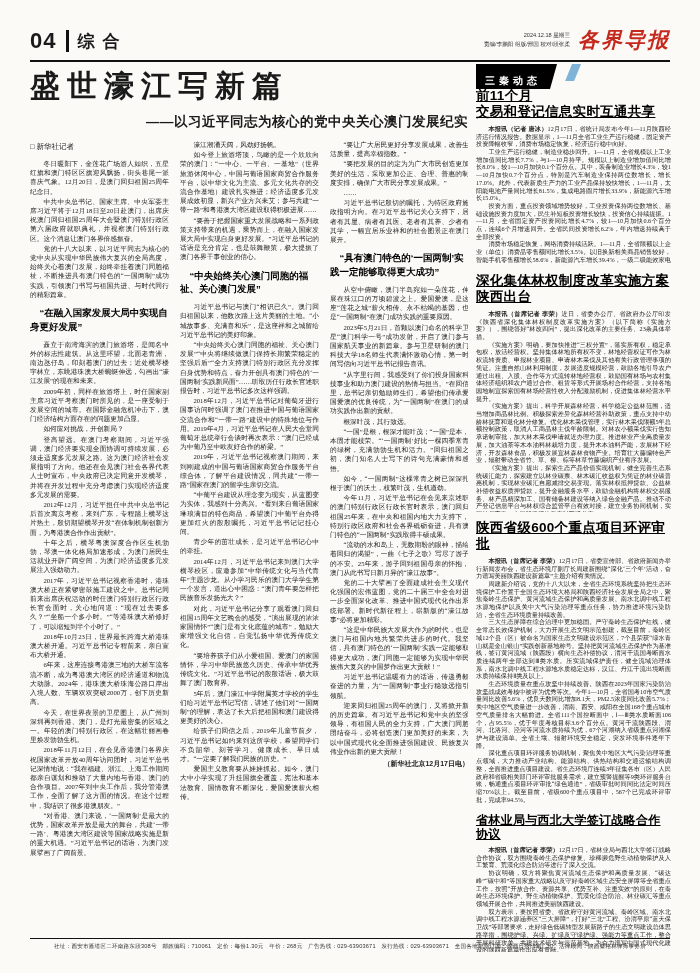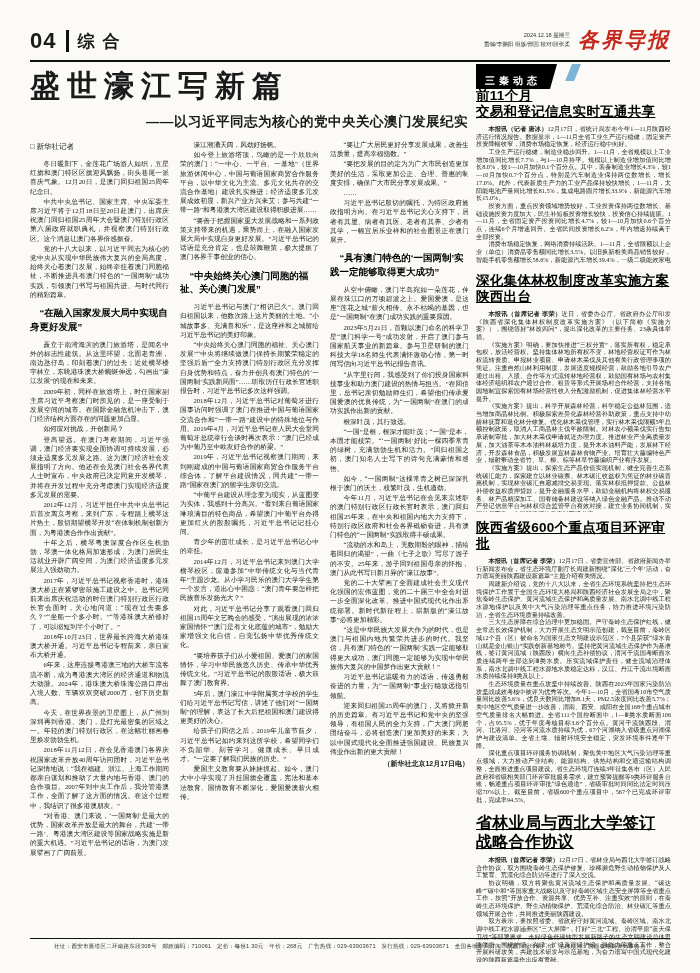--- a/index.html
+++ b/index.html
@@ -33,21 +33,21 @@
 
   
   .sidebar{position:absolute;top:64px;left:476px;width:195px;}
   .badge-row{height:17px;margin-bottom:7px;position:relative;}
   .badge{display:inline-block;background:#000000;color:#fff;font:bold 10px/17px "Liberation Sans",sans-serif;
          letter-spacing:4px;padding:8px 16px 0 9px;
          clip-path:polygon(0 0,100% 0,calc(100% - 7px) 100%,0 100%);}
   .badge-tail{position:absolute;left:96px;top:0;width:9px;height:17px;background:#7fb4d8;
               transform:skewX(-22deg);transform-origin:top;}
   .s-title{margin:0 0 4px;font:bold 13.5px/1.22 "Liberation Sans",sans-serif;color:#000;letter-spacing:0.3px;text-decoration:underline;}
-  .s-article-4 .s-title{font-size:16px;}
+  .s-article-4 .s-title{font-size:12px;}
   .s-body{overflow:hidden;}
   .s-body p{margin:0;font-size:6.2px;line-height:7.7px;text-align:justify;text-indent:2em;color:#222;
             text-justify:inter-ideograph;}
   .s-body b{font-family:"Liberation Sans",sans-serif;}
   .s-article-1 .s-body{height:140px;}
   .s-article-2 .s-body{height:202px;}
   .s-article-3 .s-body{height:246px;}
   .s-article-4 .s-body{height:106px;}
   .s-article{margin-bottom:8px;}
   .s-article-3{margin-bottom:10px;}

